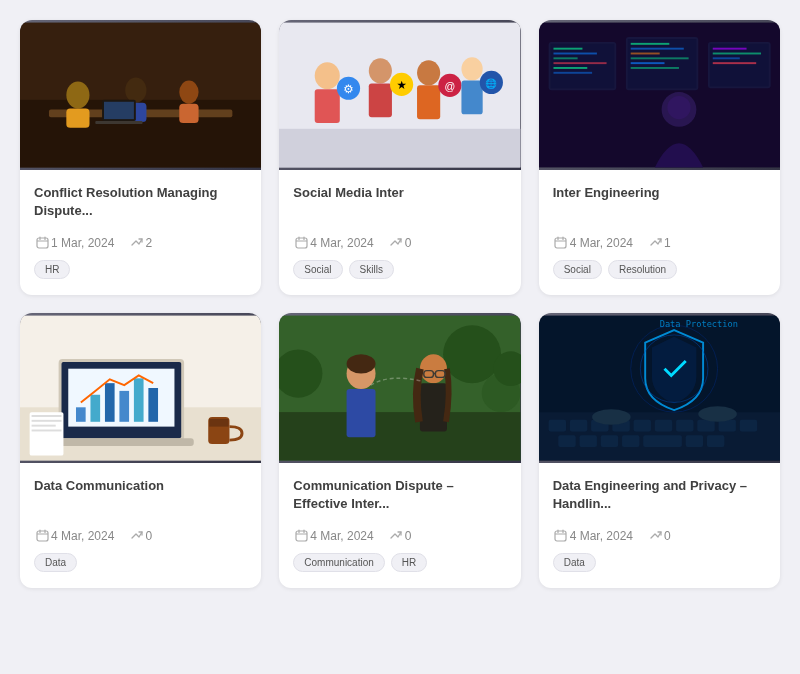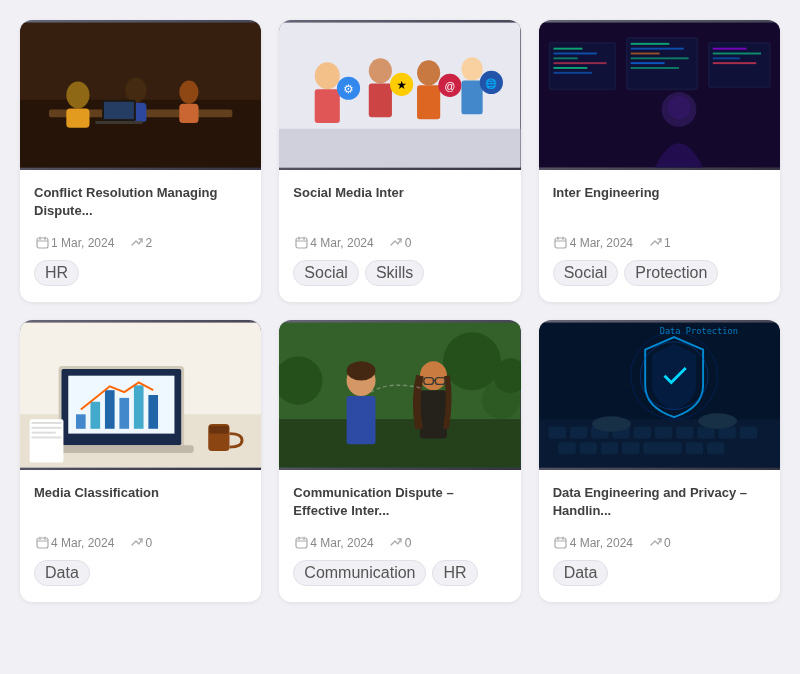--- a/index.html
+++ b/index.html
@@ -67,21 +67,21 @@
       flex-shrink: 0;
     }
     .tags {
       display: flex;
       flex-wrap: wrap;
       gap: 6px;
     }
     .tag {
       background: #f0f0f5;
       color: #555;
-      font-size: 16px;
+      font-size: 10px;
       font-weight: 500;
       padding: 3px 10px;
       border-radius: 20px;
       border: 1px solid #e0e0e8;
     }
 
     
     .img-scene {
       width: 100%;
       height: 100%;
@@ -256,21 +256,21 @@
               <svg width="13" height="13" viewBox="0 0 13 13" fill="none" xmlns="http://www.w3.org/2000/svg">
     <polyline points="2,9 6,5 9,8 12,3" stroke="#aaa" stroke-width="1.3" fill="none" stroke-linecap="round" stroke-linejoin="round"></polyline>
     <polyline points="9,3 12,3 12,6" stroke="#aaa" stroke-width="1.3" fill="none" stroke-linecap="round" stroke-linejoin="round"></polyline>
   </svg>
             </span>
           <span>1</span>
         </span>
       </div>
       <div class="tags">
         <span class="tag">Social</span>
-          <span class="tag">Protection</span>
+          <span class="tag">Resolution</span>
       </div>
     </div>
   </div>
     <div class="card">
     <div class="card-img-placeholder">
       <svg viewBox="0 0 250 150" xmlns="http://www.w3.org/2000/svg" class="img-scene">
     <rect width="250" height="150" fill="#f5f0e8"></rect>
 
     <rect x="0" y="95" width="250" height="55" fill="#e8e0d0"></rect>
 
@@ -295,21 +295,21 @@
     <path d="M217,115 Q230,115 230,122 Q230,129 217,129" fill="none" stroke="#8b4513" stroke-width="3"></path>
 
     <rect x="10" y="100" width="35" height="45" rx="2" fill="#ffffff"></rect>
     <rect x="12" y="103" width="31" height="2" fill="#ddd"></rect>
     <rect x="12" y="108" width="31" height="2" fill="#ddd"></rect>
     <rect x="12" y="113" width="25" height="2" fill="#ddd"></rect>
     <rect x="12" y="118" width="31" height="2" fill="#ddd"></rect>
   </svg>
     </div>
     <div class="card-body">
-      <div class="card-title">Media Classification</div>
+      <div class="card-title">Data Communication</div>
       <div class="card-meta">
         <span class="meta-item">
           <span class="meta-icon">
               <svg width="13" height="13" viewBox="0 0 13 13" fill="none" xmlns="http://www.w3.org/2000/svg">
     <rect x="1" y="2" width="11" height="10" rx="2" stroke="#aaa" stroke-width="1.2" fill="none"></rect>
     <line x1="1" y1="5" x2="12" y2="5" stroke="#aaa" stroke-width="1.2"></line>
     <line x1="4" y1="1" x2="4" y2="3.5" stroke="#aaa" stroke-width="1.2" stroke-linecap="round"></line>
     <line x1="9" y1="1" x2="9" y2="3.5" stroke="#aaa" stroke-width="1.2" stroke-linecap="round"></line>
   </svg>
             </span>

